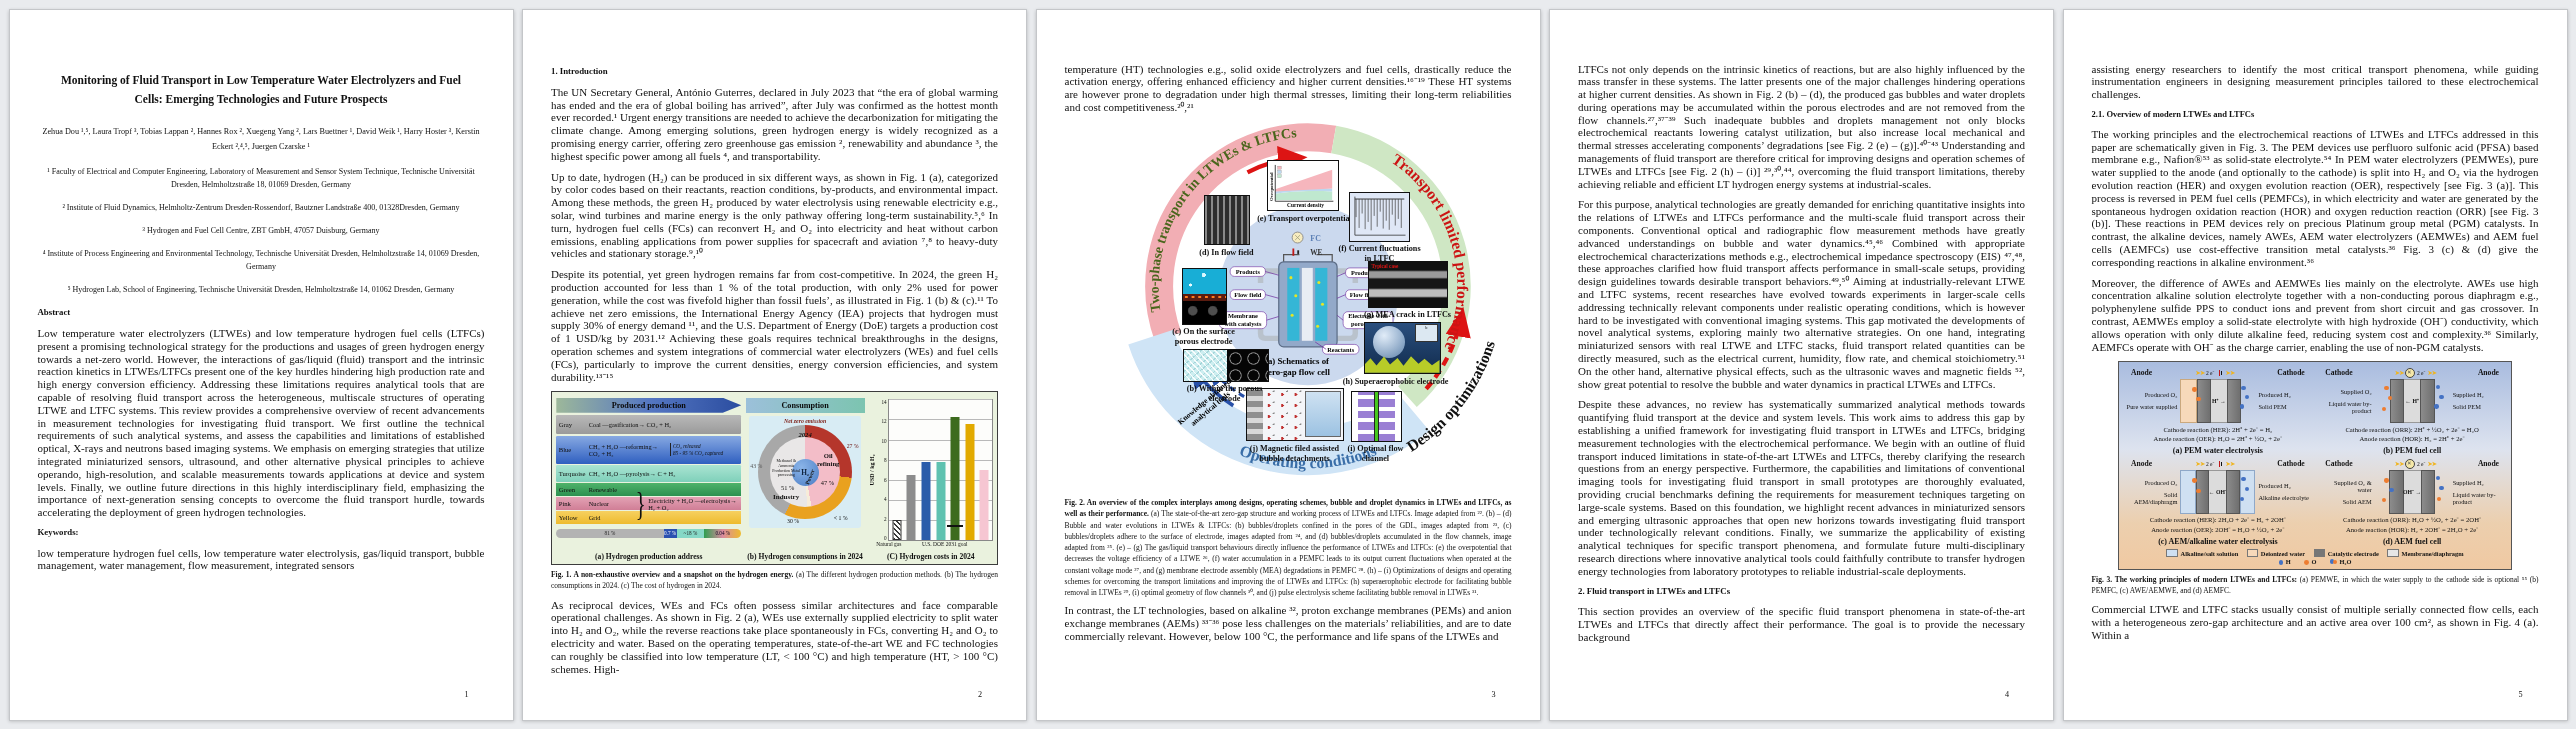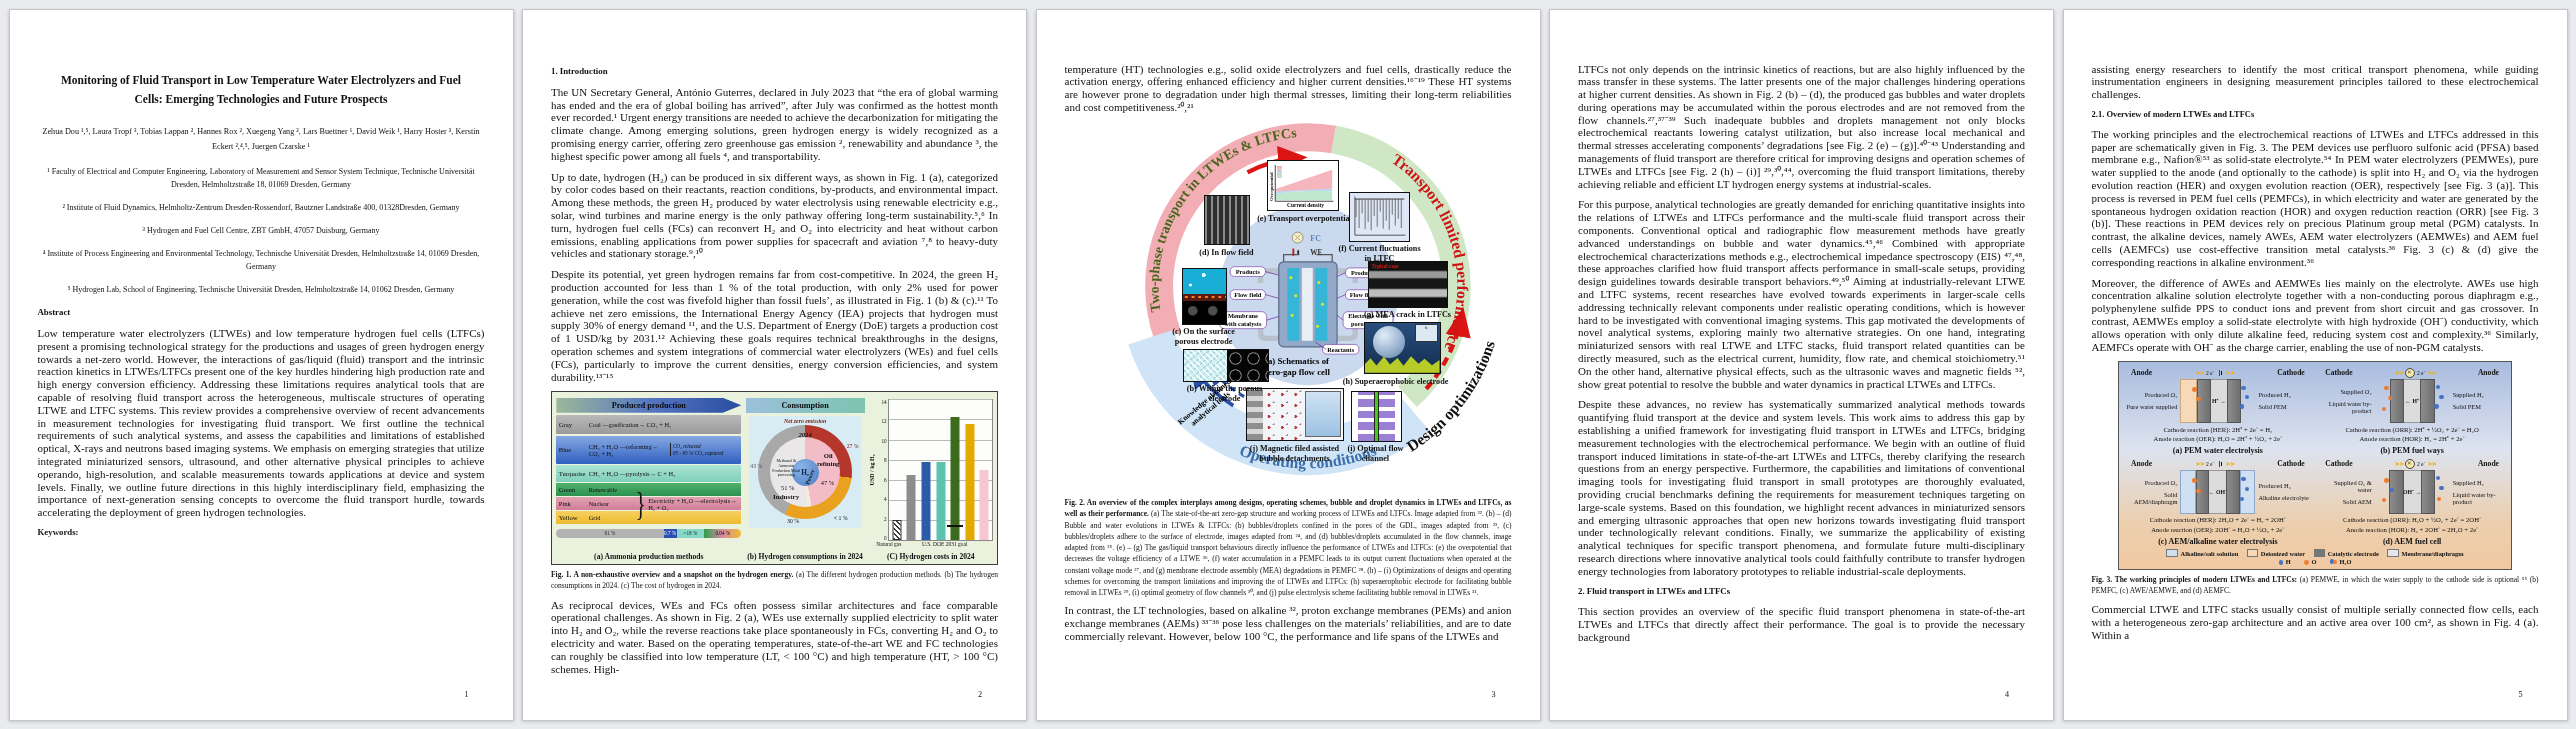--- a/index.html
+++ b/index.html
@@ -168,20 +168,21 @@
     <h1 class="title">Monitoring of Fluid Transport in Low Temperature Water Electrolyzers and Fuel Cells: Emerging Technologies and Future Prospects</h1>
     <p class="authors">Zehua Dou ¹,⁵, Laura Tropf ³, Tobias Lappan ², Hannes Rox ², Xuegeng Yang ², Lars Buettner ¹, David Weik ¹, Harry Hoster ³, Kerstin Eckert ²,⁴,⁵, Juergen Czarske ¹</p>
     <p class="affil">¹ Faculty of Electrical and Computer Engineering, Laboratory of Measurement and Sensor System Technique, Technische Universität Dresden, Helmholtzstraße 18, 01069 Dresden, Germany</p>
     <p class="affil">² Institute of Fluid Dynamics, Helmholtz-Zentrum Dresden-Rossendorf, Bautzner Landstraße 400, 01328Dresden, Germany</p>
     <p class="affil">³ Hydrogen and Fuel Cell Centre, ZBT GmbH, 47057 Duisburg, Germany</p>
     <p class="affil">⁴ Institute of Process Engineering and Environmental Technology, Technische Universität Dresden, Helmholtzstraße 14, 01069 Dresden, Germany</p>
     <p class="affil">⁵ Hydrogen Lab, School of Engineering, Technische Universität Dresden, Helmholtzstraße 14, 01062 Dresden, Germany</p>
     <h2 class="sec">Abstract</h2>
     <p class="body">Low temperature water electrolyzers (LTWEs) and low temperature hydrogen fuel cells (LTFCs) present a promising technological strategy for the productions and usages of green hydrogen energy towards a net-zero world. However, the interactions of gas/liquid (fluid) transport and the intrinsic reaction kinetics in LTWEs/LTFCs present one of the key hurdles hindering high production rate and high energy conversion efficiency. Addressing these limitations requires analytical tools that are capable of resolving fluid transport across the heterogeneous, multiscale structures of operating LTWE and LTFC systems. This review provides a comprehensive overview of recent advancements in measurement technologies for investigating fluid transport. We first outline the technical requirements of such analytical systems, and assess the capabilities and limitations of established optical, X-rays and neutrons based imaging systems. We emphasis on emerging strategies that utilize integrated miniaturized sensors, ultrasound, and other alternative physical principles to achieve operando, high-resolution, and scalable measurements towards applications at device and system levels. Finally, we outline future directions in this highly interdisciplinary field, emphasizing the importance of next-generation sensing concepts to overcome the fluid transport hurdle, towards accelerating the deployment of green hydrogen technologies.</p>
     <h2 class="sec">Keywords:</h2>
+    <p class="body">low temperature hydrogen fuel cells, low temperature water electrolysis, gas/liquid transport, bubble management, water management, flow measurement, integrated sensors</p>
     <div class="pageno">1</div>
   </div>
 
   <div class="page">
     <h2 class="sec">1. Introduction</h2>
     <p class="body">The UN Secretary General, António Guterres, declared in July 2023 that “the era of global warming has ended and the era of global boiling has arrived”, after July was confirmed as the hottest month ever recorded.¹ Urgent energy transitions are needed to achieve the decarbonization for mitigating the climate change. Among emerging solutions, green hydrogen energy is widely recognized as a promising energy carrier, offering zero greenhouse gas emission ², renewability and abundance ³, the highest specific power among all fuels ⁴, and transportability.</p>
     <p class="body">Up to date, hydrogen (H₂) can be produced in six different ways, as shown in Fig. 1 (a), categorized by color codes based on their reactants, reaction conditions, by-products, and environmental impact. Among these methods, the green H₂ produced by water electrolysis using renewable electricity e.g., solar, wind turbines and marine energy is the only pathway offering long-term sustainability.⁵,⁶ In turn, hydrogen fuel cells (FCs) can reconvert H₂ and O₂ into electricity and heat without carbon emissions, enabling applications from power supplies for spacecraft and aviation ⁷,⁸ to heavy-duty vehicles and stationary storage.⁹,¹⁰</p>
     <p class="body">Despite its potential, yet green hydrogen remains far from cost-competitive. In 2024, the green H₂ production accounted for less than 1 % of the total production, with only 2% used for power generation, while the cost was fivefold higher than fossil fuels’, as illustrated in Fig. 1 (b) &amp; (c).¹¹ To achieve net zero emissions, the International Energy Agency (IEA) projects that hydrogen must supply 30% of energy demand ¹¹, and the U.S. Department of Energy (DoE) targets a production cost of 1 USD/kg by 2031.¹² Achieving these goals requires technical breakthroughs in the designs, operation schemes and system integrations of commercial water electrolyzers (WEs) and fuel cells (FCs), particularly to improve the current densities, energy conversion efficiencies, and system durability.¹³⁻¹⁵</p>
 
     <div class="fig1">
@@ -220,21 +221,21 @@
             <span class="ebrace">}</span>
             <span>Electricity + H₂O  —electrolysis→  H₂ + O₂</span>
           </div>
         </div>
         <div class="sharebar">
           <span class="sg1">81 %</span>
           <span class="sg2">0.7 %</span>
           <span class="sg3">~18 %</span>
           <span class="sg4">0.04 %</span>
         </div>
-        <div class="f1sub">(a) Ammonia production methods</div>
+        <div class="f1sub">(a) Hydrogen production address</div>
       </div>
 
       <div class="f1b">
         <div class="f1hdr">Consumption</div>
         <div class="donutwrap">
           <div class="donut-o" style="background: conic-gradient(rgb(181, 54, 43) 0%, rgb(181, 54, 43) 27%, rgb(233, 161, 31) 27%, rgb(233, 161, 31) 57%, rgb(168, 168, 168) 57%, rgb(168, 168, 168) 100%);">
             <div class="donut-i" style="background: conic-gradient(rgb(243, 189, 200) 0%, rgb(243, 189, 200) 47%, rgb(247, 236, 217) 47%, rgb(247, 236, 217) 49%, rgb(233, 231, 231) 49%, rgb(233, 231, 231) 100%);">
               <div class="donut-c">
                   <span>H₂</span>
                 </div>
@@ -558,21 +559,21 @@
             </div>
             <div class="f3lbls right">
               <span>Supplied H₂</span>
               <span>Solid PEM</span>
             </div>
           </div>
           <div class="f3rx">
             <span>Cathode reaction (ORR): 2H⁺ + ½O₂ + 2e⁻ = H₂O</span>
             <span>Anode reaction (HOR): H₂ = 2H⁺ + 2e⁻</span>
           </div>
-          <div class="f3title">(b) PEM fuel ways</div>
+          <div class="f3title">(b) PEM fuel cell</div>
         </div>
 
         <div class="f3panel">
           <div class="f3hdr">
             <span class="f3an">Anode</span>
             <span class="f3dev">
               <span class="zapL">➤➤</span>
               <span class="f3el">2 e⁻</span>
               <span class="bat"></span>
               <span class="zapR">➤➤</span>

